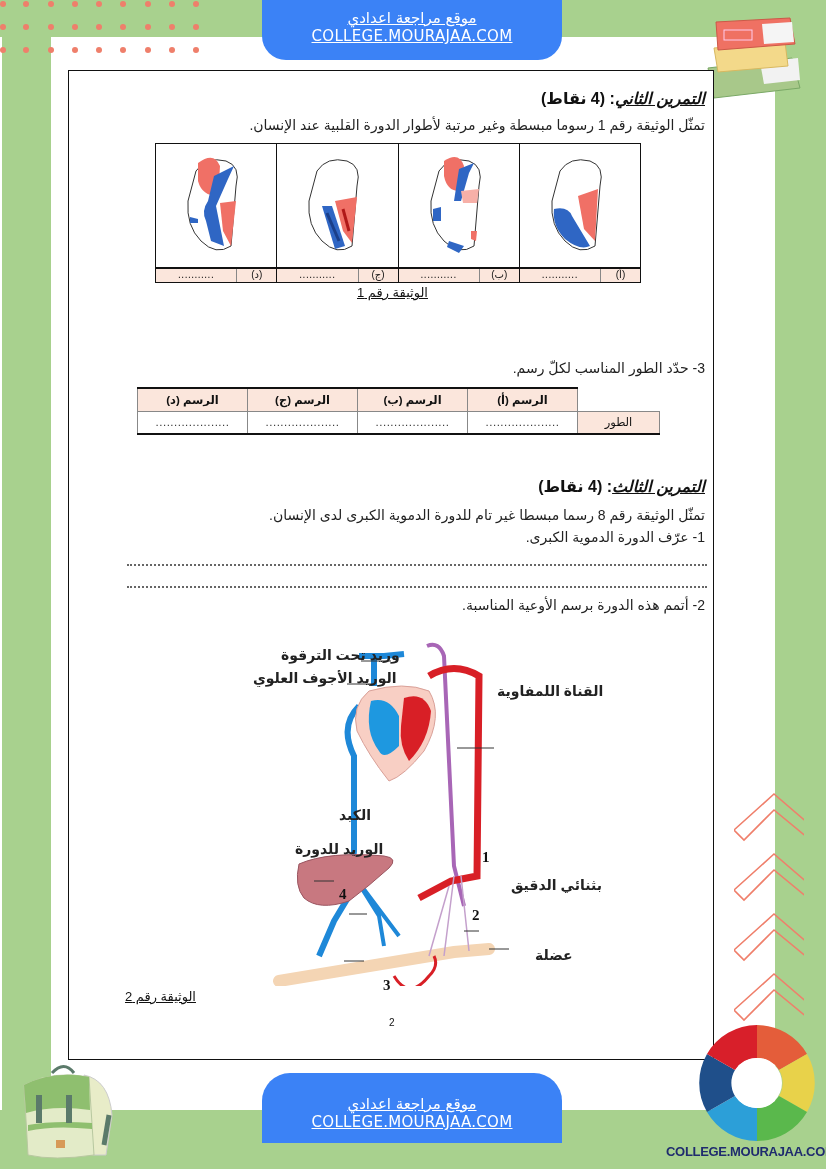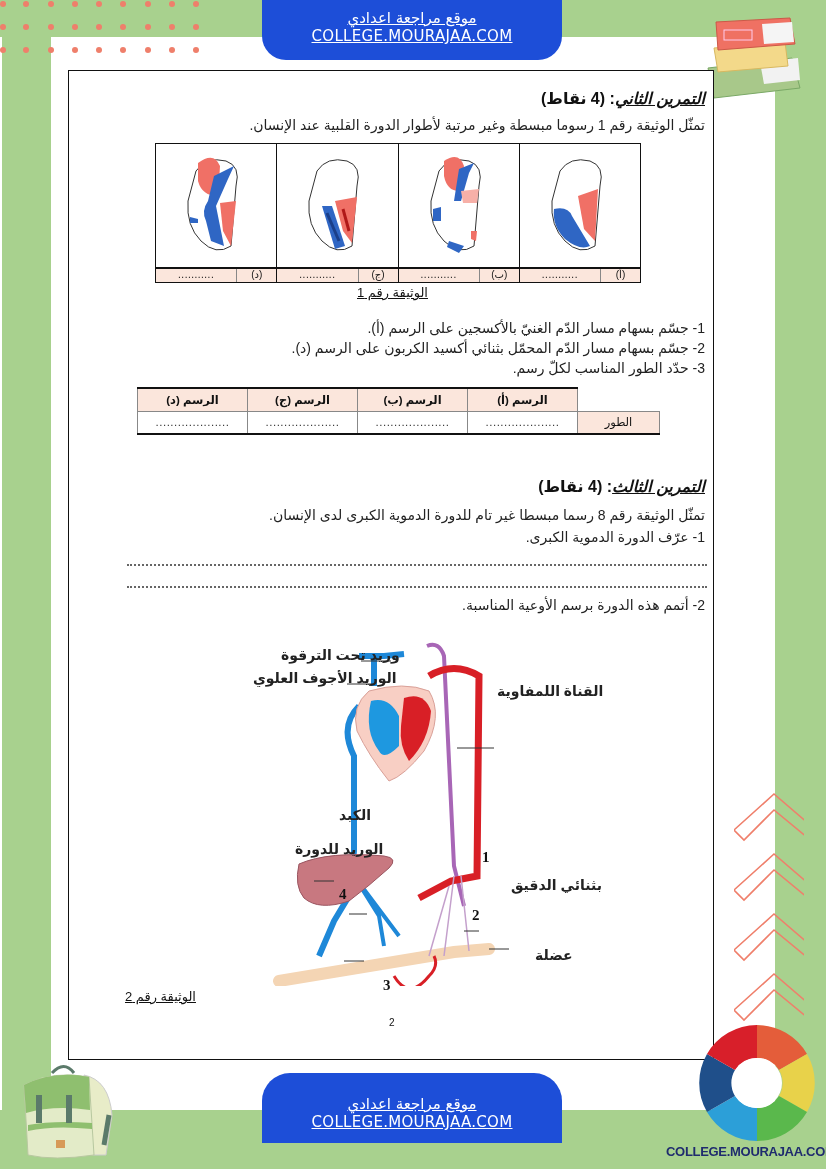--- a/index.html
+++ b/index.html
@@ -8,21 +8,21 @@
 
   
   .frame-top { position: absolute; left: 0; top: 0; width: 826px; height: 37px; background: #a8d18e; }
   .frame-left { position: absolute; left: 2px; top: 0; width: 49px; height: 1169px; background: #a8d18e; }
   .frame-right { position: absolute; left: 775px; top: 0; width: 51px; height: 1169px; background: #a8d18e; }
   .frame-bottom { position: absolute; left: 0; top: 1110px; width: 826px; height: 59px; background: #a8d18e; }
 
   .dots { position: absolute; left: 0; top: 0; width: 230px; height: 60px; }
   .dot { position: absolute; width: 6px; height: 6px; border-radius: 50%; background: #ef7f6b; }
 
-  .banner { position: absolute; background: #1d4ed8; text-align: center; color: #fff; font-family: "DejaVu Sans", sans-serif; font-weight: normal; }
+  .banner { position: absolute; background: #3b82f6; text-align: center; color: #fff; font-family: "DejaVu Sans", sans-serif; font-weight: normal; }
   .banner-top { left: 262px; top: 0; width: 300px; height: 60px; border-radius: 0 0 24px 24px; padding-top: 9px; }
   .banner-bottom { left: 262px; top: 1073px; width: 300px; height: 70px; border-radius: 28px 28px 0 0; padding-top: 22px; }
   .banner .ar { font-size: 15px; line-height: 18px; text-decoration: underline; direction: rtl; }
   .banner .en { font-size: 15px; line-height: 19px; text-decoration: underline; letter-spacing: 0.3px; }
 
   
   .paper { position: absolute; left: 68px; top: 70px; width: 646px; height: 990px; border: 1.5px solid #111; background: #fff; }
   .title { position: absolute; right: 8px; font-size: 16px; font-weight: bold; direction: rtl; }
   .title .u { text-decoration: underline; font-style: italic; }
   .line { position: absolute; right: 8px; font-size: 14px; direction: rtl; white-space: nowrap; color: #222; }
@@ -177,22 +177,20 @@
         </svg>
       </div>
       <div class="heart-lab">
           <span class="l">(د)</span>
           <span class="d">...........</span>
         </div>
     </div>
   </div>
   <div class="doc-caption" style="left:288px;top:214px">الوثيقة رقم 1</div>
 
-  <div class="line" style="top:249px">1- جسّم بسهام مسار الدّم الغنيّ بالأكسجين على الرسم (أ).</div>
-  <div class="line" style="top:269px">2- جسّم بسهام مسار الدّم المحمّل بثنائي أكسيد الكربون على الرسم (د).</div>
   <div class="line" style="top:289px">3- حدّد الطور المناسب لكلّ رسم.</div>
 
   <table class="phase-table">
     <tbody>
         <tr>
       <td class="blank"></td>
       <td class="hd">الرسم (أ)</td>
       <td class="hd">الرسم (ب)</td>
       <td class="hd">الرسم (ج)</td>
       <td class="hd">الرسم (د)</td>

